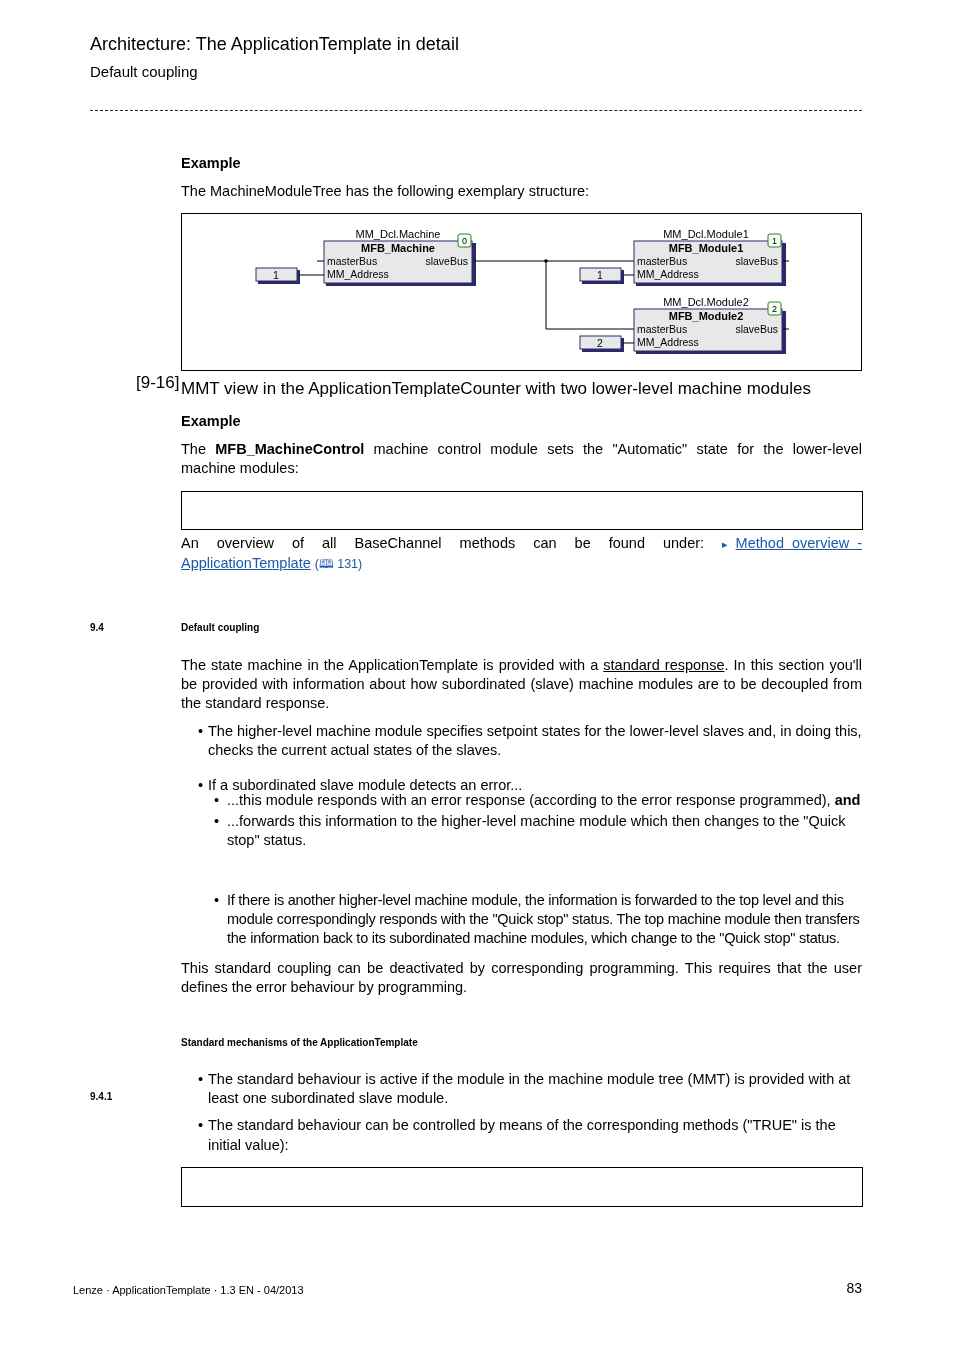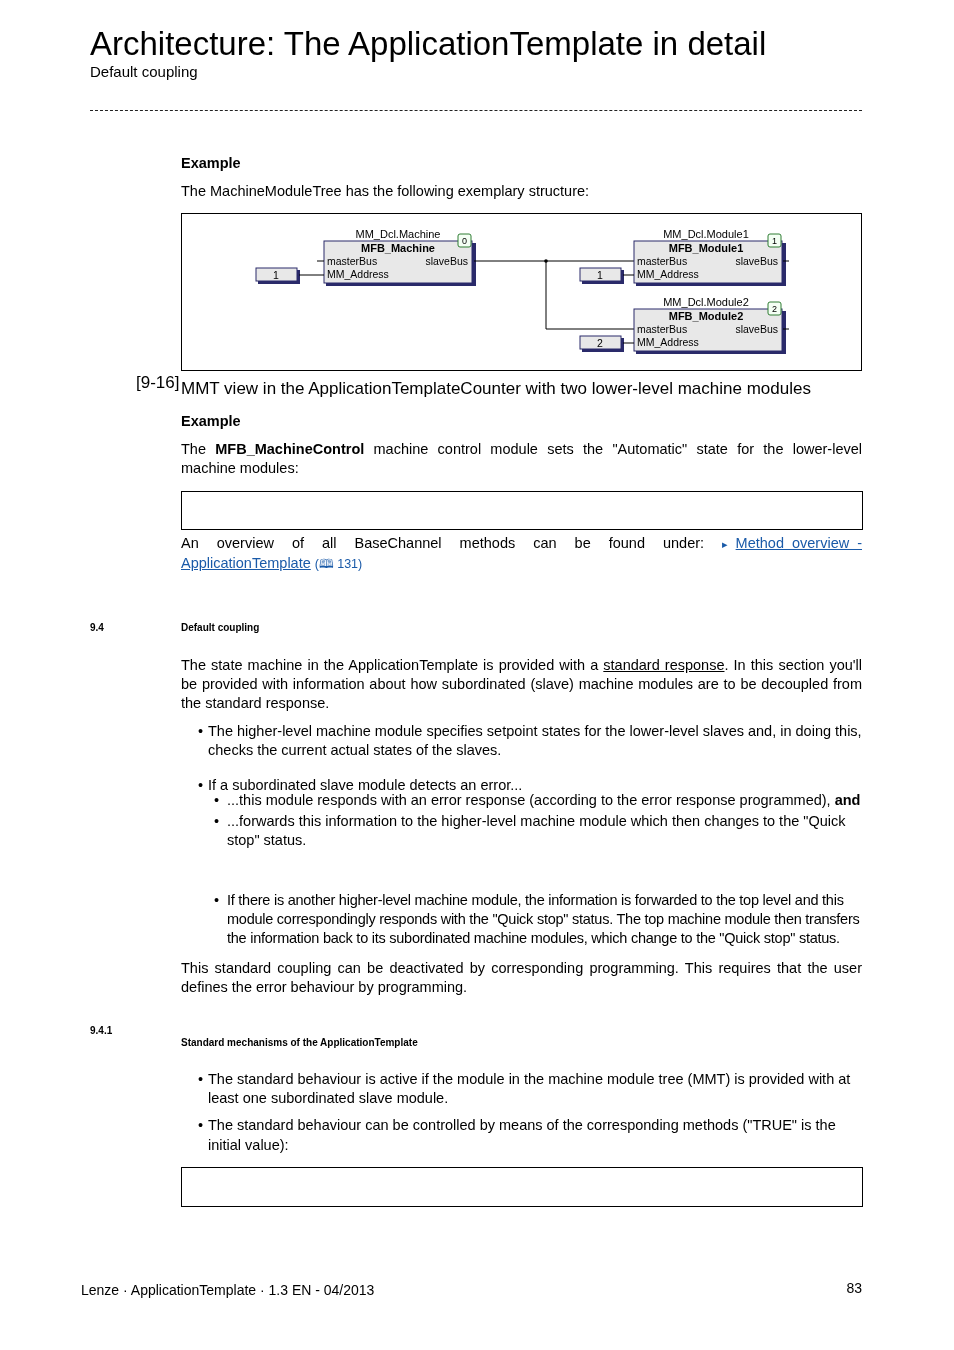--- a/index.html
+++ b/index.html
@@ -1,37 +1,37 @@
 <!DOCTYPE html>
 <html><head>
 <meta charset="utf-8">
 <style>
   html, body { margin: 0; padding: 0; background: #fff; }
   body { width: 954px; height: 1350px; position: relative; overflow: hidden;
          font-family: "Liberation Sans", sans-serif; color: #000; }
   .abs { position: absolute; }
-  .page-title { left: 90px; top: 28px; font-size: 33px; line-height: 32px; white-space: nowrap; }
+  .page-title { left: 90px; top: 28px; font-size: 18px; line-height: 32px; white-space: nowrap; }
   .page-subtitle { left: 90px; top: 62px; font-size: 15px; line-height: 20px; }
   .dash-rule { left: 90px; top: 110px; width: 772px; height: 0; border-top: 1.5px dashed #222; }
   .body-text { font-size: 14.5px; line-height: 19.2px; }
   .justify { text-align: justify; }
   .bold { font-weight: bold; }
   .heading { font-size: 10px; font-weight: bold; line-height: 20px; }
   .sec-num { left: 90px; }
   .diagram-frame { left: 181px; top: 213px; width: 681px; height: 158px; border: 1px solid #000; box-sizing: border-box; }
   .caption { font-size: 17px; line-height: 16px; white-space: nowrap; }
   .code-box { border: 1px solid #000; box-sizing: border-box; }
   .link { color: #1a5aa8; text-decoration: underline; }
   .linkref { color: #1a5aa8; font-size: 12.5px; }
   .bullet-list { list-style: none; margin: 0; padding: 0; }
   .bullet-list li { position: relative; padding-left: 27px; }
   .bullet-list li::before { content: "\2022"; position: absolute; left: 17px; top: 0; }
   .sub-list li { padding-left: 46px; }
   .sub-list li::before { left: 33px; }
-  .footer-left { left: 81px; top: 1282px; font-size: 14px; line-height: 16px; }
+  .footer-left { left: 73px; top: 1282px; font-size: 11px; line-height: 16px; }
   .footer-right { left: 820px; top: 1279px; width: 42px; text-align: right; font-size: 14px; line-height: 18px; }
   svg text { font-family: "Liberation Sans", sans-serif; }
 </style>
 </head>
 <body>
 
 <div class="abs page-title">Architecture: The ApplicationTemplate in detail</div>
 <div class="abs page-subtitle">Default coupling</div>
 <div class="abs dash-rule"></div>
 
@@ -125,21 +125,21 @@
   <li>If a subordinated slave module detects an error...</li>
 </ul>
 <ul class="abs bullet-list sub-list body-text" style="left:181px; top:791px; width:681px;">
   <li style="margin-bottom:2px;"><span>...this module responds with an error response (according to the error response programmed), </span><span class="bold">and</span></li>
   <li style="margin-bottom:2px;"><span>...forwards this information to the higher-level machine module which then changes to the "Quick stop" status.</span></li>
   <li style="letter-spacing:-0.25px;margin-top:40px;"><span>If there is another higher-level machine module, the information is forwarded to the top level and this module correspondingly responds with the "Quick stop" status. The top machine module then transfers the information back to its subordinated machine modules, which change to the "Quick stop" status.</span></li>
 </ul>
 
 <div class="abs body-text justify" style="left:181px; top:959px; width:681px;">This standard coupling can be deactivated by corresponding programming. This requires that the user defines the error behaviour by programming.</div>
 
-<div class="abs heading sec-num" style="top:1021px;">9.4.1</div>
+<div class="abs heading sec-num" style="top:1087px;">9.4.1</div>
 <div class="abs heading" style="left:181px; top:1033px;">Standard mechanisms of the ApplicationTemplate</div>
 <ul class="abs bullet-list body-text" style="left:181px; top:1070px; width:681px;">
   <li style="margin-bottom:8px;">The standard behaviour is active if the module in the machine module tree (MMT) is provided with at least one subordinated slave module.</li>
   <li>The standard behaviour can be controlled by means of the corresponding methods ("TRUE" is the initial value):</li>
 </ul>
 <div class="abs code-box" style="left:181px; top:1167px; width:682px; height:40px;"></div>
 
 <div class="abs footer-left">Lenze · ApplicationTemplate · 1.3 EN - 04/2013</div>
 <div class="abs footer-right">83</div>
 

